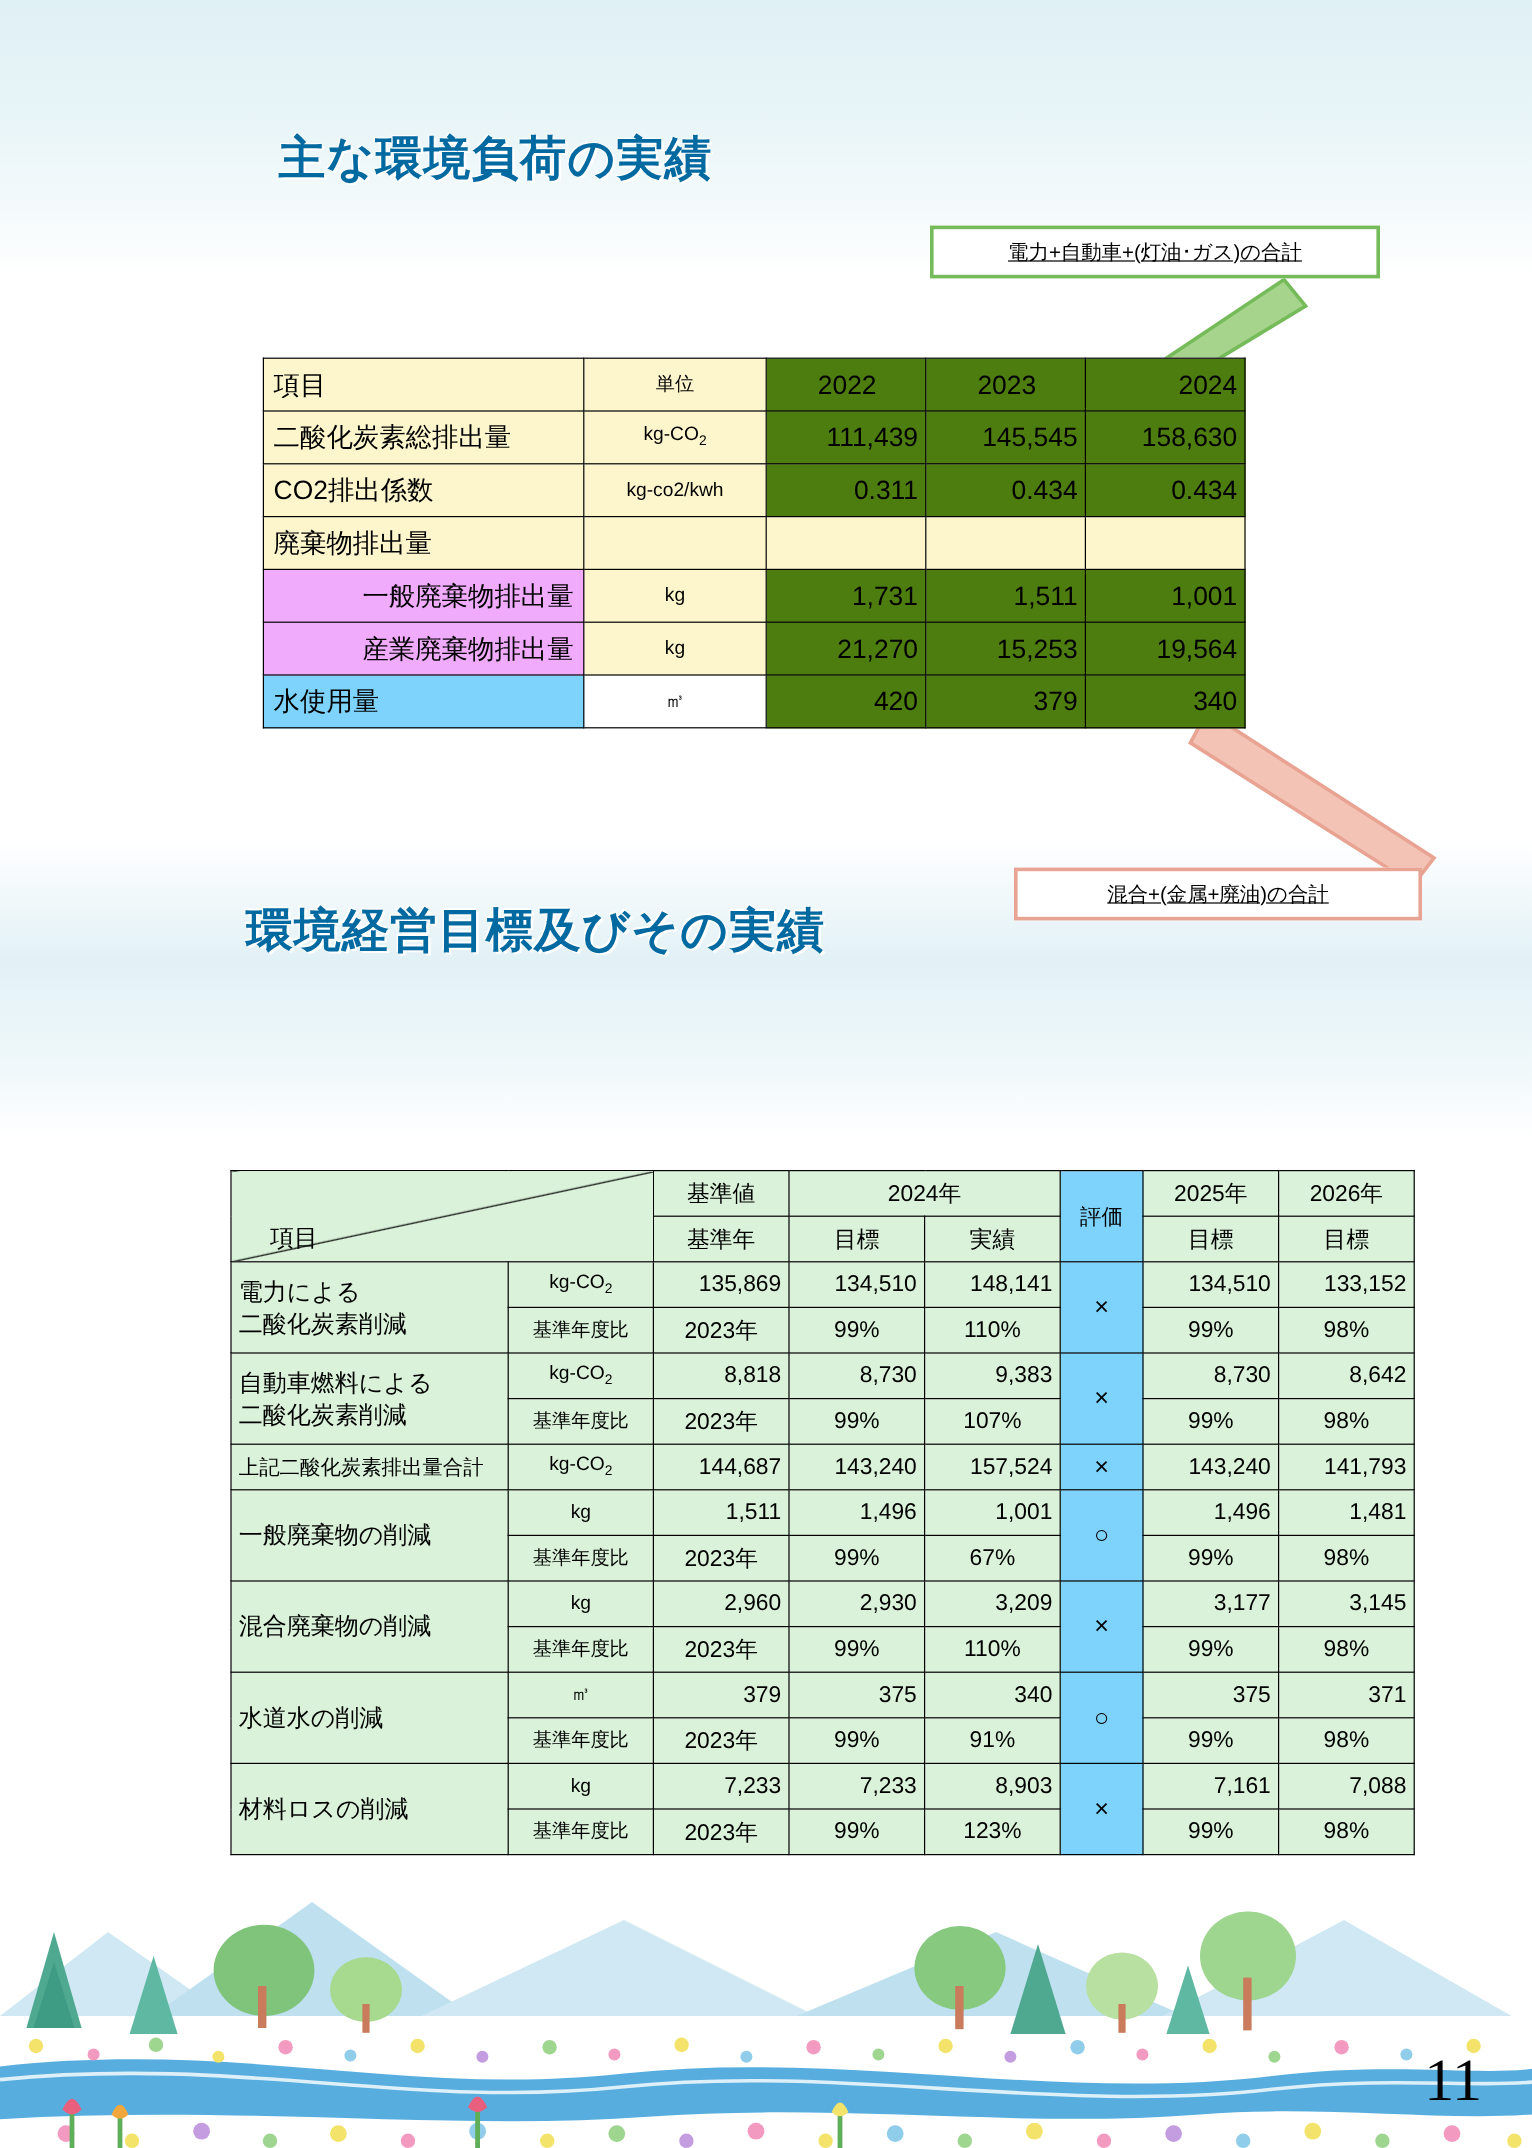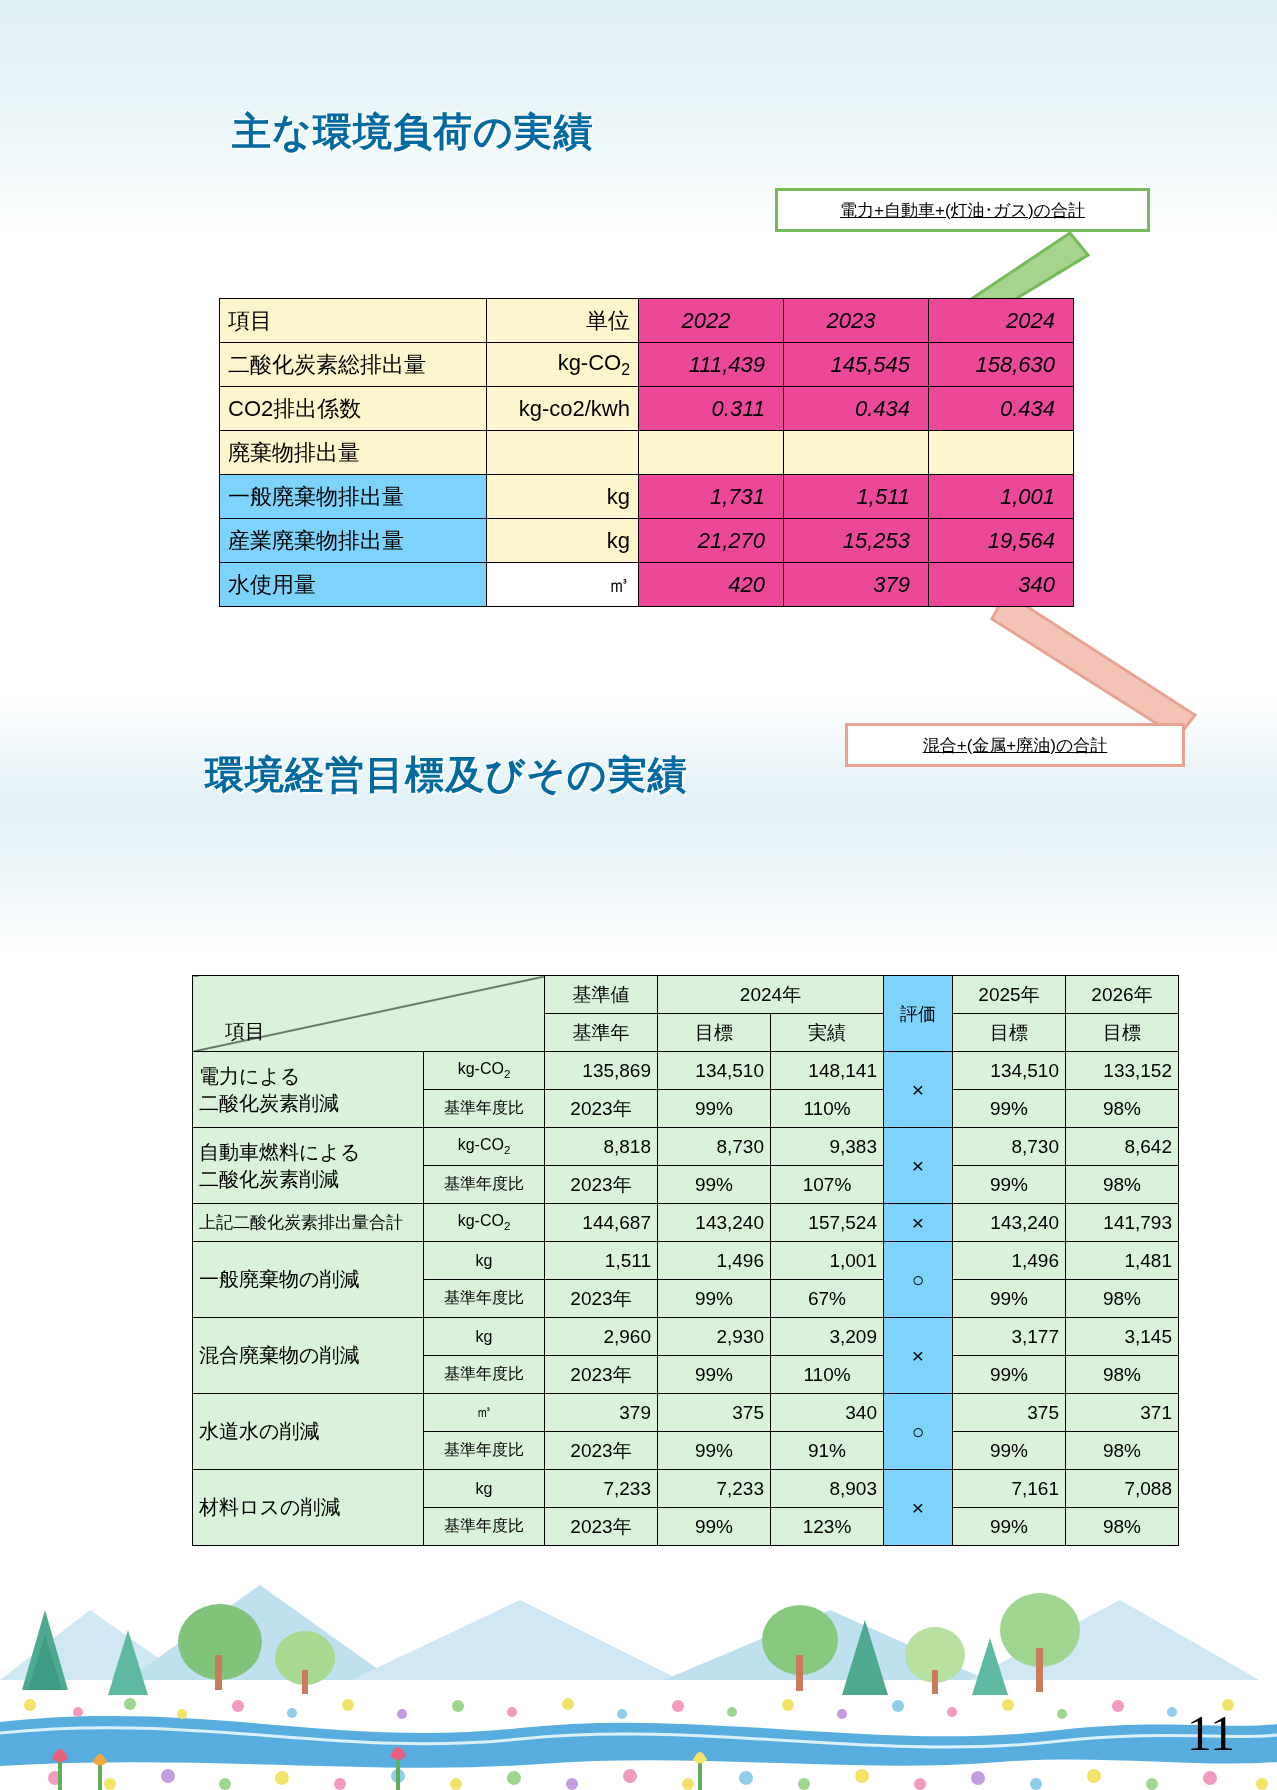--- a/index.html
+++ b/index.html
@@ -77,23 +77,23 @@
     background: #ffffff;
   }
   #table-load td, #table-load th {
     border: 1px solid #000000;
     height: 43px;
     padding: 0 8px;
     font-weight: normal;
   }
   #table-load .hdr { background: #fdf6cd; text-align: center; }
   #table-load .lbl { background: #fdf6cd; text-align: left; width: 250px; }
-  #table-load .lbl-indent { background: #7dd3fc; text-align: left; }
-  #table-load .unit { background: #fdf6cd; text-align: right; width: 135px; font-size: 22px; }
-  #table-load .num { text-align: right; width: 118px; padding-right: 18px; background: #ec4899; font-style: italic; }
+  #table-load .lbl-indent { background: #f0abfc; text-align: right; }
+  #table-load .unit { background: #fdf6cd; text-align: center; width: 135px; font-size: 16px; }
+  #table-load .num { text-align: right; width: 118px; padding-right: 6px; background: #4d7c0f; }
   #table-load .full { background: #fdf6cd; text-align: center; font-size: 22px; }
   #table-load .white-lbl { background: #7dd3fc; text-align: left; }
   #table-load .blank { background: #fdf6cd; }
   .sub { font-size: 0.72em; vertical-align: sub; }
 
   
   #table-goals {
     position: absolute;
     left: 192px; top: 975px;
     border-collapse: collapse;

